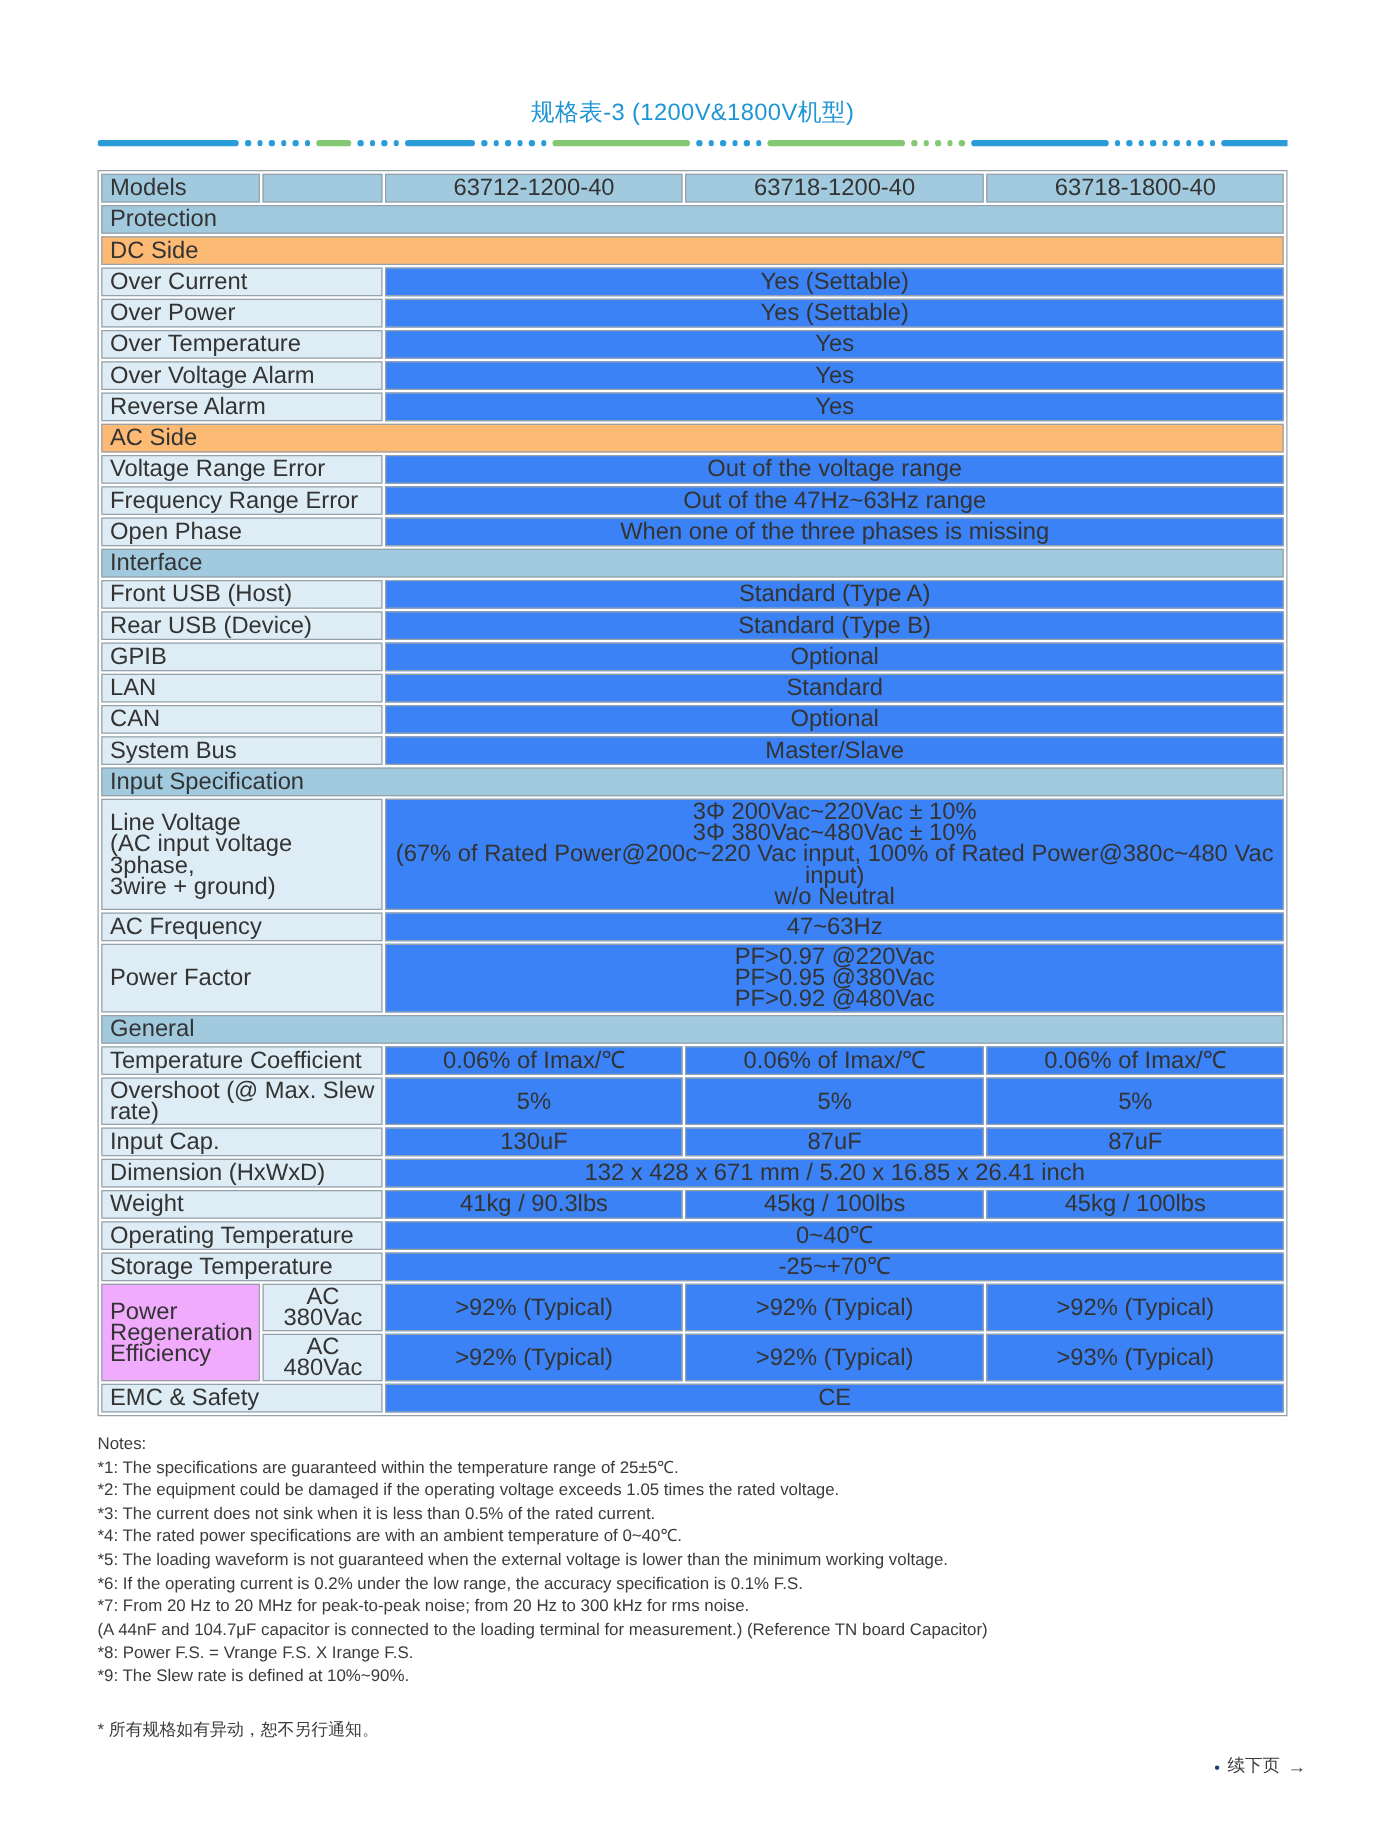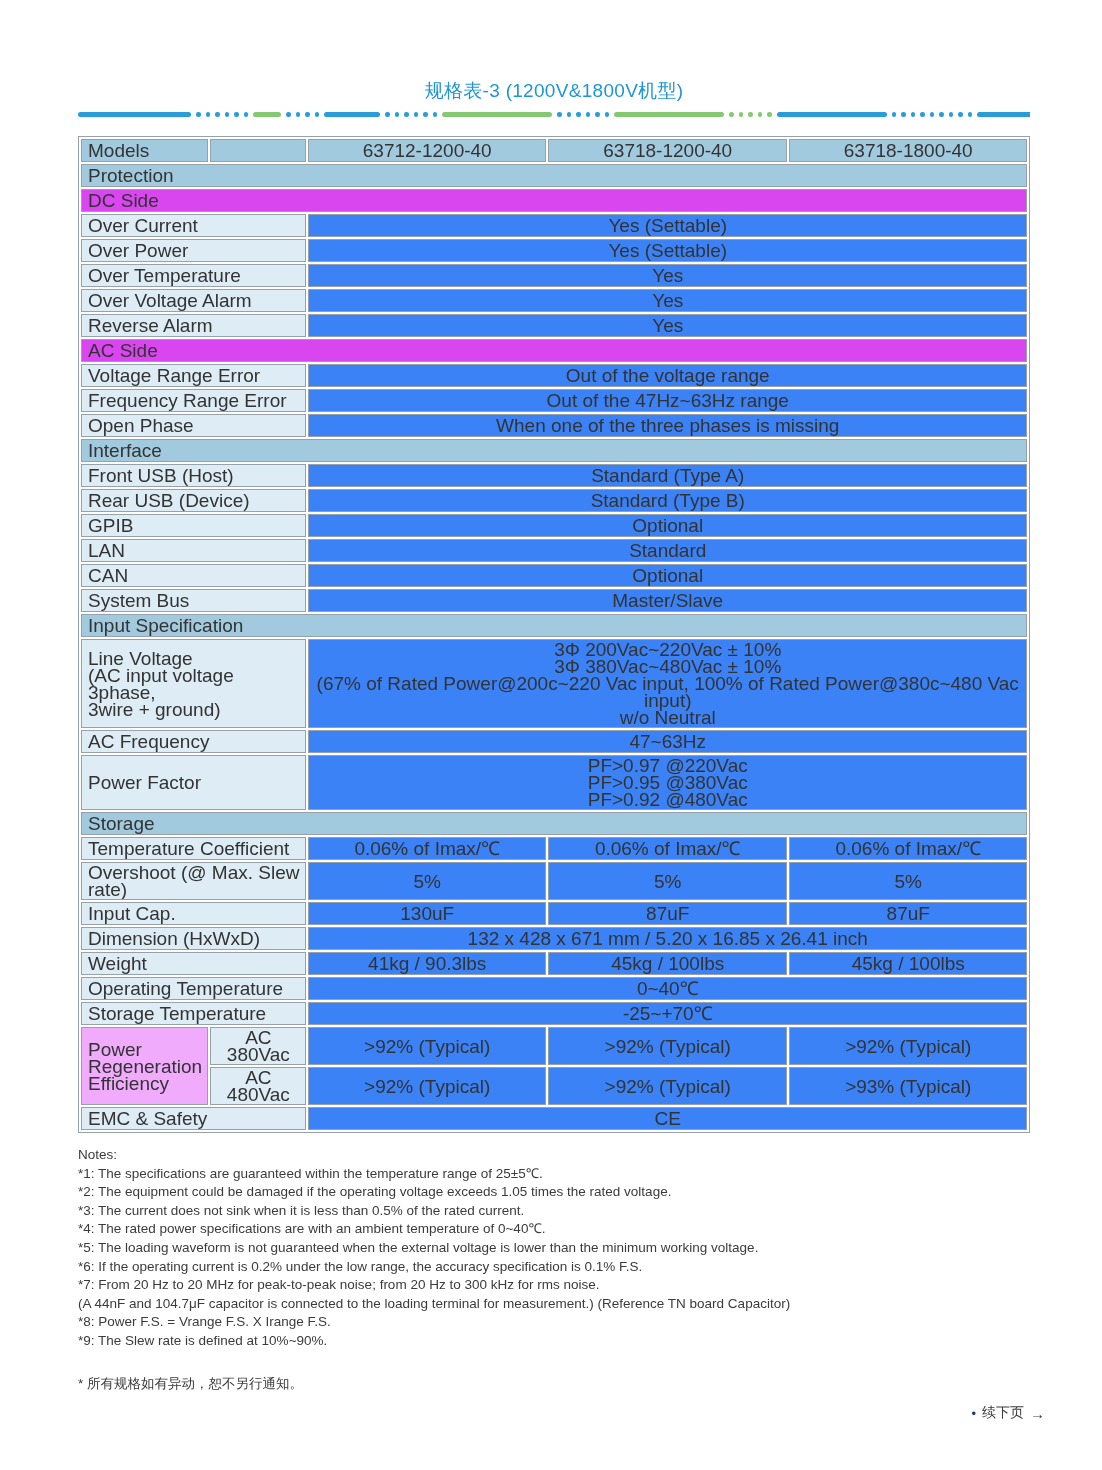--- a/index.html
+++ b/index.html
@@ -45,21 +45,21 @@
     height:19px;
     padding:1px 6px;
     vertical-align:middle;
     line-height:17px;
     color:#333;
     overflow:hidden;
   }
   td.lbl{background:#ddecf5;text-align:left;}
   td.val{background:#3b82f6;text-align:center;}
   tr.sec td{background:#a2cade;text-align:left;}
-  tr.sub td{background:#d946ef;text-align:left;}
+  tr.sub td{background:#fdba74;text-align:left;}
   tr.models td{background:#a2cade;}
   tr.models td.mlabel{text-align:left;}
   tr.models td.mval{text-align:center;}
   td.regen-lbl{background:#f0abfc;vertical-align:middle;}
   td.regen-sub{background:#ddecf5;height:24px;text-align:center;}
   tr.regen-row td.val{height:24px;}
   .cellline{display:block;}
 
   
   .notes{margin-top:13px;font-size:13.5px;line-height:18.6px;color:#3b3b3b;}
@@ -247,21 +247,21 @@
           </tr>
           <tr>
             <td class="lbl" colspan="2">Power Factor</td>
             <td class="val" colspan="3">
               <span class="cellline">PF&gt;0.97 @220Vac</span>
               <span class="cellline">PF&gt;0.95 @380Vac</span>
               <span class="cellline">PF&gt;0.92 @480Vac</span>
             </td>
           </tr>
           <tr class="sec">
-            <td class="" colspan="5">Storage</td>
+            <td class="" colspan="5">General</td>
           </tr>
           <tr>
             <td class="lbl" colspan="2">Temperature Coefficient</td>
             <td class="val">0.06% of Imax/℃</td>
             <td class="val">0.06% of Imax/℃</td>
             <td class="val">0.06% of Imax/℃</td>
           </tr>
           <tr>
             <td class="lbl" colspan="2">Overshoot (@ Max. Slew rate)</td>
             <td class="val">5%</td>

